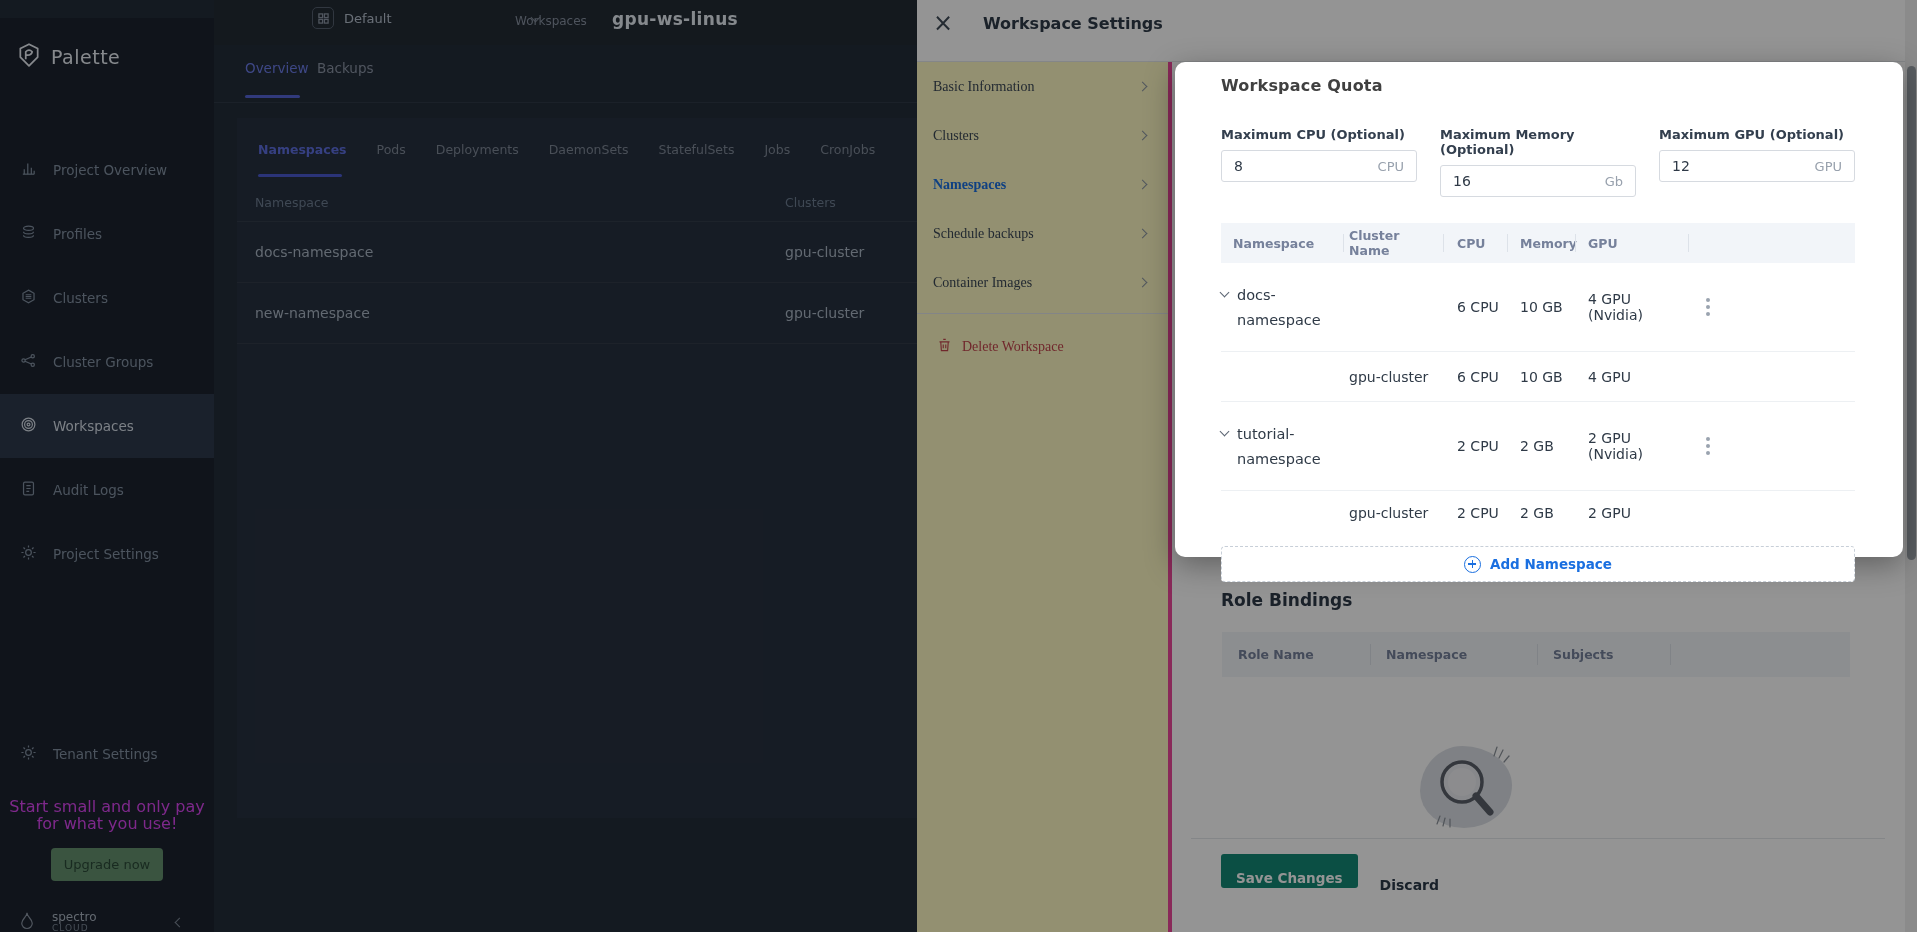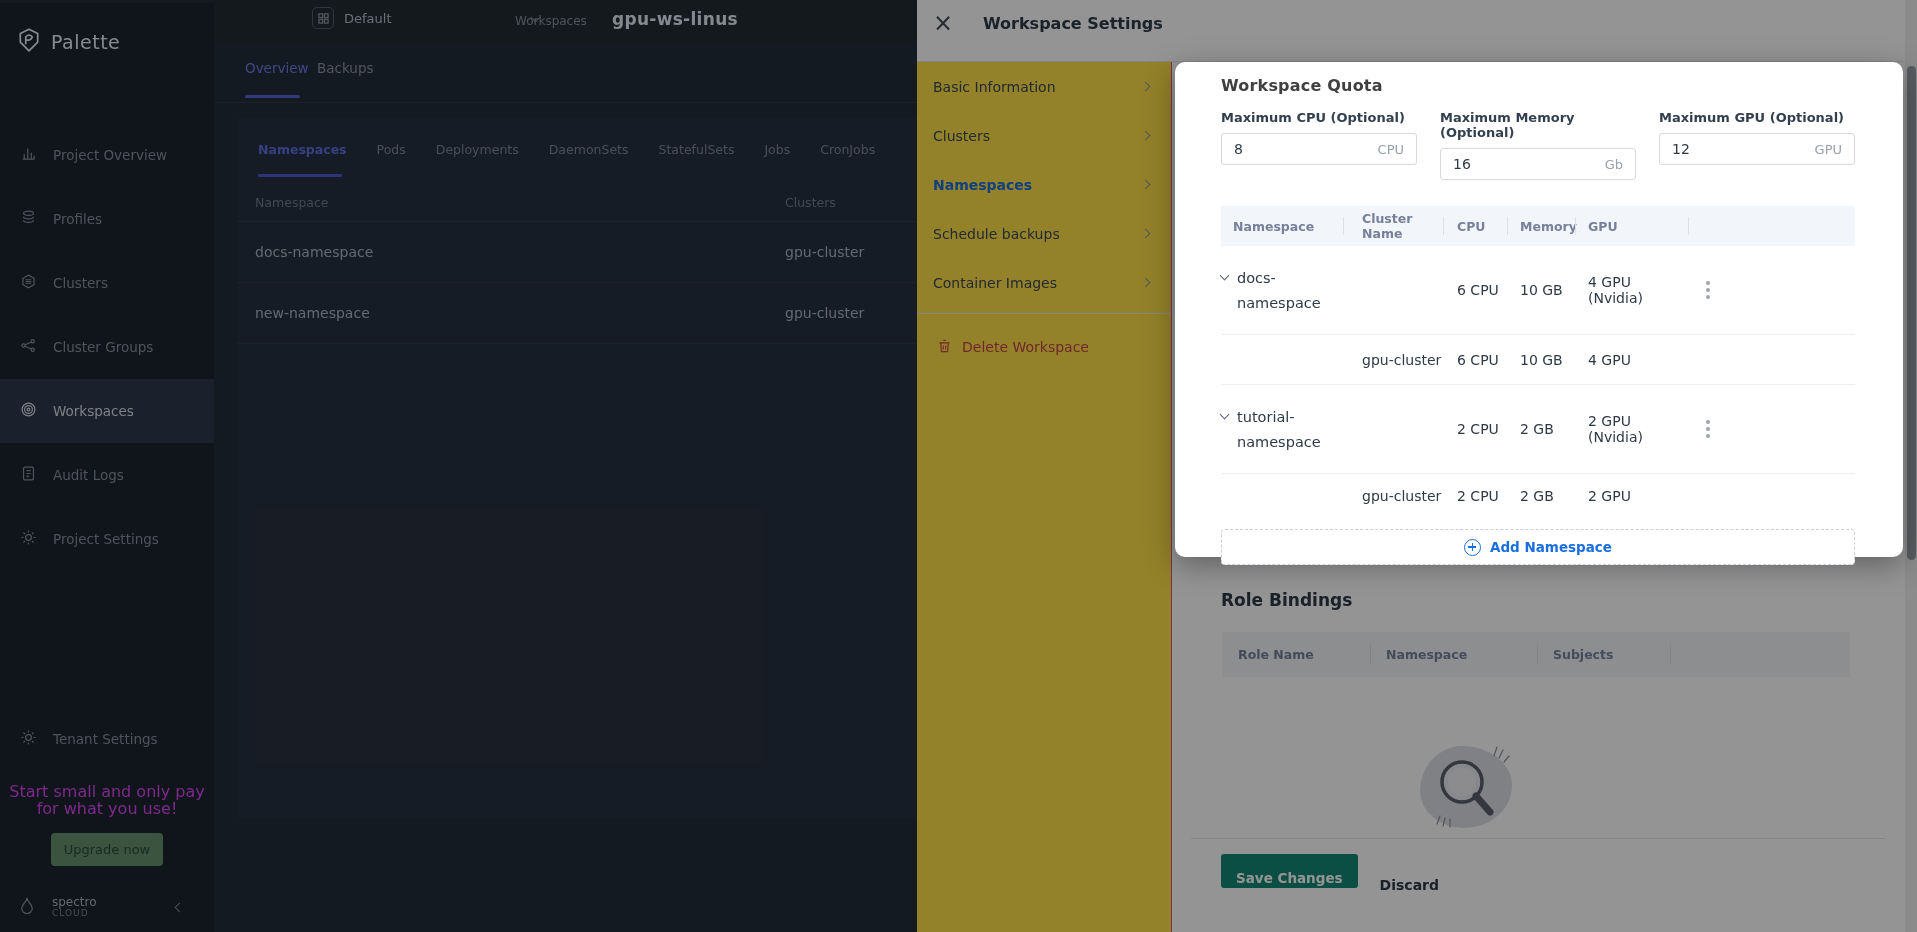--- a/index.html
+++ b/index.html
@@ -31,21 +31,21 @@
   .subtab { font-size:12.5px; color:#7e8897; cursor:pointer; white-space:nowrap; }
   .subtab.active { color:#5d6ee0; font-weight:bold; }
   .subtab-underline { position:absolute; left:21px; top:56px; width:84px; height:3px; border-radius:2px; background:#4b5bd0; }
   .bg-table { position:absolute; left:0; right:0; top:67px; }
   .bg-thead { position:absolute; left:0; right:0; top:0; height:37px; border-bottom:1px solid rgba(255,255,255,0.06); }
   .bg-th { position:absolute; top:10px; font-size:12.5px; color:#6d7d91; }
   .bg-row { position:absolute; left:0; right:0; height:61px; border-bottom:1px solid rgba(255,255,255,0.05); cursor:pointer; }
   .bg-td { position:absolute; top:22px; font-size:14px; color:#aab6c4; }
 
   
-  .sidebar { position:absolute; left:0; top:3px; bottom:0; width:214px; background:#1c2430; z-index:2; }
+  .sidebar { position:absolute; left:0; top:18px; bottom:0; width:214px; background:#1c2430; z-index:2; }
   .logo { position:absolute; left:16px; top:24px; display:flex; align-items:center; gap:9px; color:#e8edf3; }
   .logo-text { font-size:19px; letter-spacing:0.5px; color:#e8edf3; }
   .side-nav { position:absolute; left:0; right:0; top:120px; }
   .side-item { position:relative; height:64px; display:flex; align-items:center; gap:16px; padding-left:20px; color:#8391a2; cursor:pointer; }
   .side-item .lbl { font-size:13.5px; }
   .side-item.active { background:#2e3a4c; color:#d6dee8; }
   .side-item svg { flex:0 0 auto; }
   .tenant-item { position:absolute; left:0; right:0; top:712px; height:48px; display:flex; align-items:center; gap:16px; padding-left:20px; color:#8391a2; cursor:pointer; }
   .tenant-item .lbl { font-size:13.5px; }
   .promo { position:absolute; left:0; right:0; top:780px; text-align:center; }
@@ -54,21 +54,21 @@
   .brand { position:absolute; left:18px; top:893px; display:flex; align-items:center; gap:16px; color:#9aa5b2; }
   .brand-text { font-size:12px; line-height:11px; color:#aab4c0; }
   .brand-text small { display:block; font-size:9px; color:#7b8694; letter-spacing:1px; }
   .collapse-chev { position:absolute; left:176px; top:901px; color:#7e8896; cursor:pointer; }
 
   
   .modal { position:absolute; left:917px; top:0; bottom:0; right:0; background:#ffffff; z-index:10; }
   .modal-header { position:absolute; left:0; right:0; top:0; height:62px; border-bottom:1px solid #e4e7eb; }
   .modal-close { position:absolute; left:16px; top:9px; font-size:24px; color:#3f4a57; cursor:pointer; line-height:28px; }
   .modal-title { position:absolute; left:66px; top:14px; font-size:16px; font-weight:bold; color:#2f3b49; }
-  .modal-nav { position:absolute; left:0; top:62px; bottom:0; width:255px; border-right:1px solid #ec4899; background:#fde047; }
+  .modal-nav { position:absolute; left:0; top:62px; bottom:0; width:255px; border-right:4px solid #ec4899; background:#fef9c3;font-family:Liberation Serif, serif; }
   .mnav-item { position:relative; height:49px; display:flex; align-items:center; padding:0 22px 0 16px; font-size:14px; color:#3c4856; cursor:pointer; }
   .mnav-item .chev { color:#8b95a2; margin-left:auto; }
   .mnav-item.active { color:#1a6fe0; font-weight:bold; }
   .mnav-divider { height:1px; background:#e2e5e9; margin:6px 0 10px; }
   .delete-item { height:46px; display:flex; align-items:center; gap:10px; padding-left:20px; font-size:14px; color:#c2454d; cursor:pointer; }
   .modal-content { position:absolute; left:255px; top:62px; right:12px; bottom:0; background:#fff; }
   .rb-heading { position:absolute; left:49px; top:528px; font-size:17px; font-weight:bold; color:#2e3948; }
   .rb-header { position:absolute; left:50px; top:570px; width:628px; height:45px; background:#f2f5f9; display:grid; grid-template-columns:148px 167px 133px 1fr; align-items:center; }
   .rb-cell { position:relative; font-size:12.5px; font-weight:bold; color:#76819b; padding-left:16px; height:100%; display:flex; align-items:center; }
   .rb-cell + .rb-cell::before { content:''; position:absolute; left:0; top:12px; bottom:12px; width:1px; background:#dde2e9; }
@@ -79,35 +79,35 @@
   .save-btn { height:34px; padding:16px 15px; border:none; border-radius:3px; background:#148875; color:#ffffff; font-size:13.5px; font-weight:bold; font-family:inherit; cursor:pointer; }
   .discard-btn { background:none; border:none; font-size:14px; font-weight:bold; color:#2c3a49; font-family:inherit; cursor:pointer;margin-top:28px; }
   .modal-scrollbar { position:absolute; right:0; top:0; bottom:0; width:12px; background:#efefef; }
   .modal-scrollthumb { position:absolute; left:1.5px; top:66px; width:9px; height:494px; border-radius:5px; background:#9aa0a8; }
 
   
   .overlay { position:absolute; inset:0; background:rgba(0,0,0,0.42); z-index:20; }
   .quota-card { position:absolute; left:1175px; top:62px; width:728px; height:495px; background:#fff; border-radius:10px;
                 box-shadow:0 8px 30px rgba(0,0,0,0.35); z-index:30; padding:14px 48px 0 46px; }
   .quota-title { font-size:16px; font-weight:bold; color:#404040; letter-spacing:0.2px; }
-  .quota-fields { display:flex; gap:23px; margin-top:15px; }
+  .quota-fields { display:flex; gap:23px; margin-top:32px; }
   .qfield { flex:1; }
   .qfield-label { font-size:13px; font-weight:bold; color:#333f4e; margin-bottom:8px; }
   .qinput { height:32px; border:1px solid #d6dae0; border-radius:3px; display:flex; align-items:center; padding:0 12px; background:#fff; }
   .qinput-value { flex:1; font-size:14px; color:#2f3a47; }
   .qinput-suffix { font-size:13px; color:#98a1ad; }
   .quota-table { margin-top:26px; }
   .qt-grid { display:grid; grid-template-columns:122px 100px 64px 68px 113px 1fr; }
   .qt-header { background:#f2f5f9; height:40px; align-items:center; }
   .qt-hcell { position:relative; height:100%; display:flex; align-items:center; font-size:12.5px; font-weight:bold; color:#76819b; }
   .qt-hcell + .qt-hcell::before { content:''; position:absolute; left:0; top:11px; bottom:11px; width:1px; background:#dde2e9; }
   .qt-row { border-top:1px solid #edf0f3; align-items:center; }
   .qt-row:first-of-type { border-top:none; }
   .qt-cell { font-size:14px; color:#2f3a47; }
-  .col-pad-1 { padding-left:12px; } .col-pad-2 { padding-left:19px; } .col-pad-3 { padding-left:14px; }
+  .col-pad-1 { padding-left:12px; } .col-pad-2 { padding-left:6px; } .col-pad-3 { padding-left:14px; }
   .col-pad-4 { padding-left:13px; } .col-pad-5 { padding-left:13px; }
   .ns-cell { display:flex; align-items:flex-start; gap:9px; padding-top:20px; padding-bottom:18px; }
   .ns-cell .chev { color:#5b6472; margin-top:6px; flex:0 0 auto; cursor:pointer; }
   .ns-name { font-size:14.5px; color:#2f3a47; width:86px; line-height:25px; overflow-wrap:break-word; }
   .kebab-cell { display:flex; justify-content:flex-start; padding-left:18px; }
   .kebab { position:relative; width:4px; height:4px; border-radius:50%; background:#9aa3af; cursor:pointer;
            box-shadow:0 -7px 0 #9aa3af, 0 7px 0 #9aa3af; }
   .add-ns { margin-top:12px; height:36px; border:1px dashed #c8cfd8; border-radius:4px; display:flex; align-items:center; justify-content:center; gap:9px; cursor:pointer; background:#fff; width:100%; font-family:inherit; }
   .plus-circle { position:relative; width:17px; height:17px; border:1.6px solid #1a6fe0; border-radius:50%; }
   .plus-circle::before, .plus-circle::after { content:''; position:absolute; background:#1a6fe0; }

